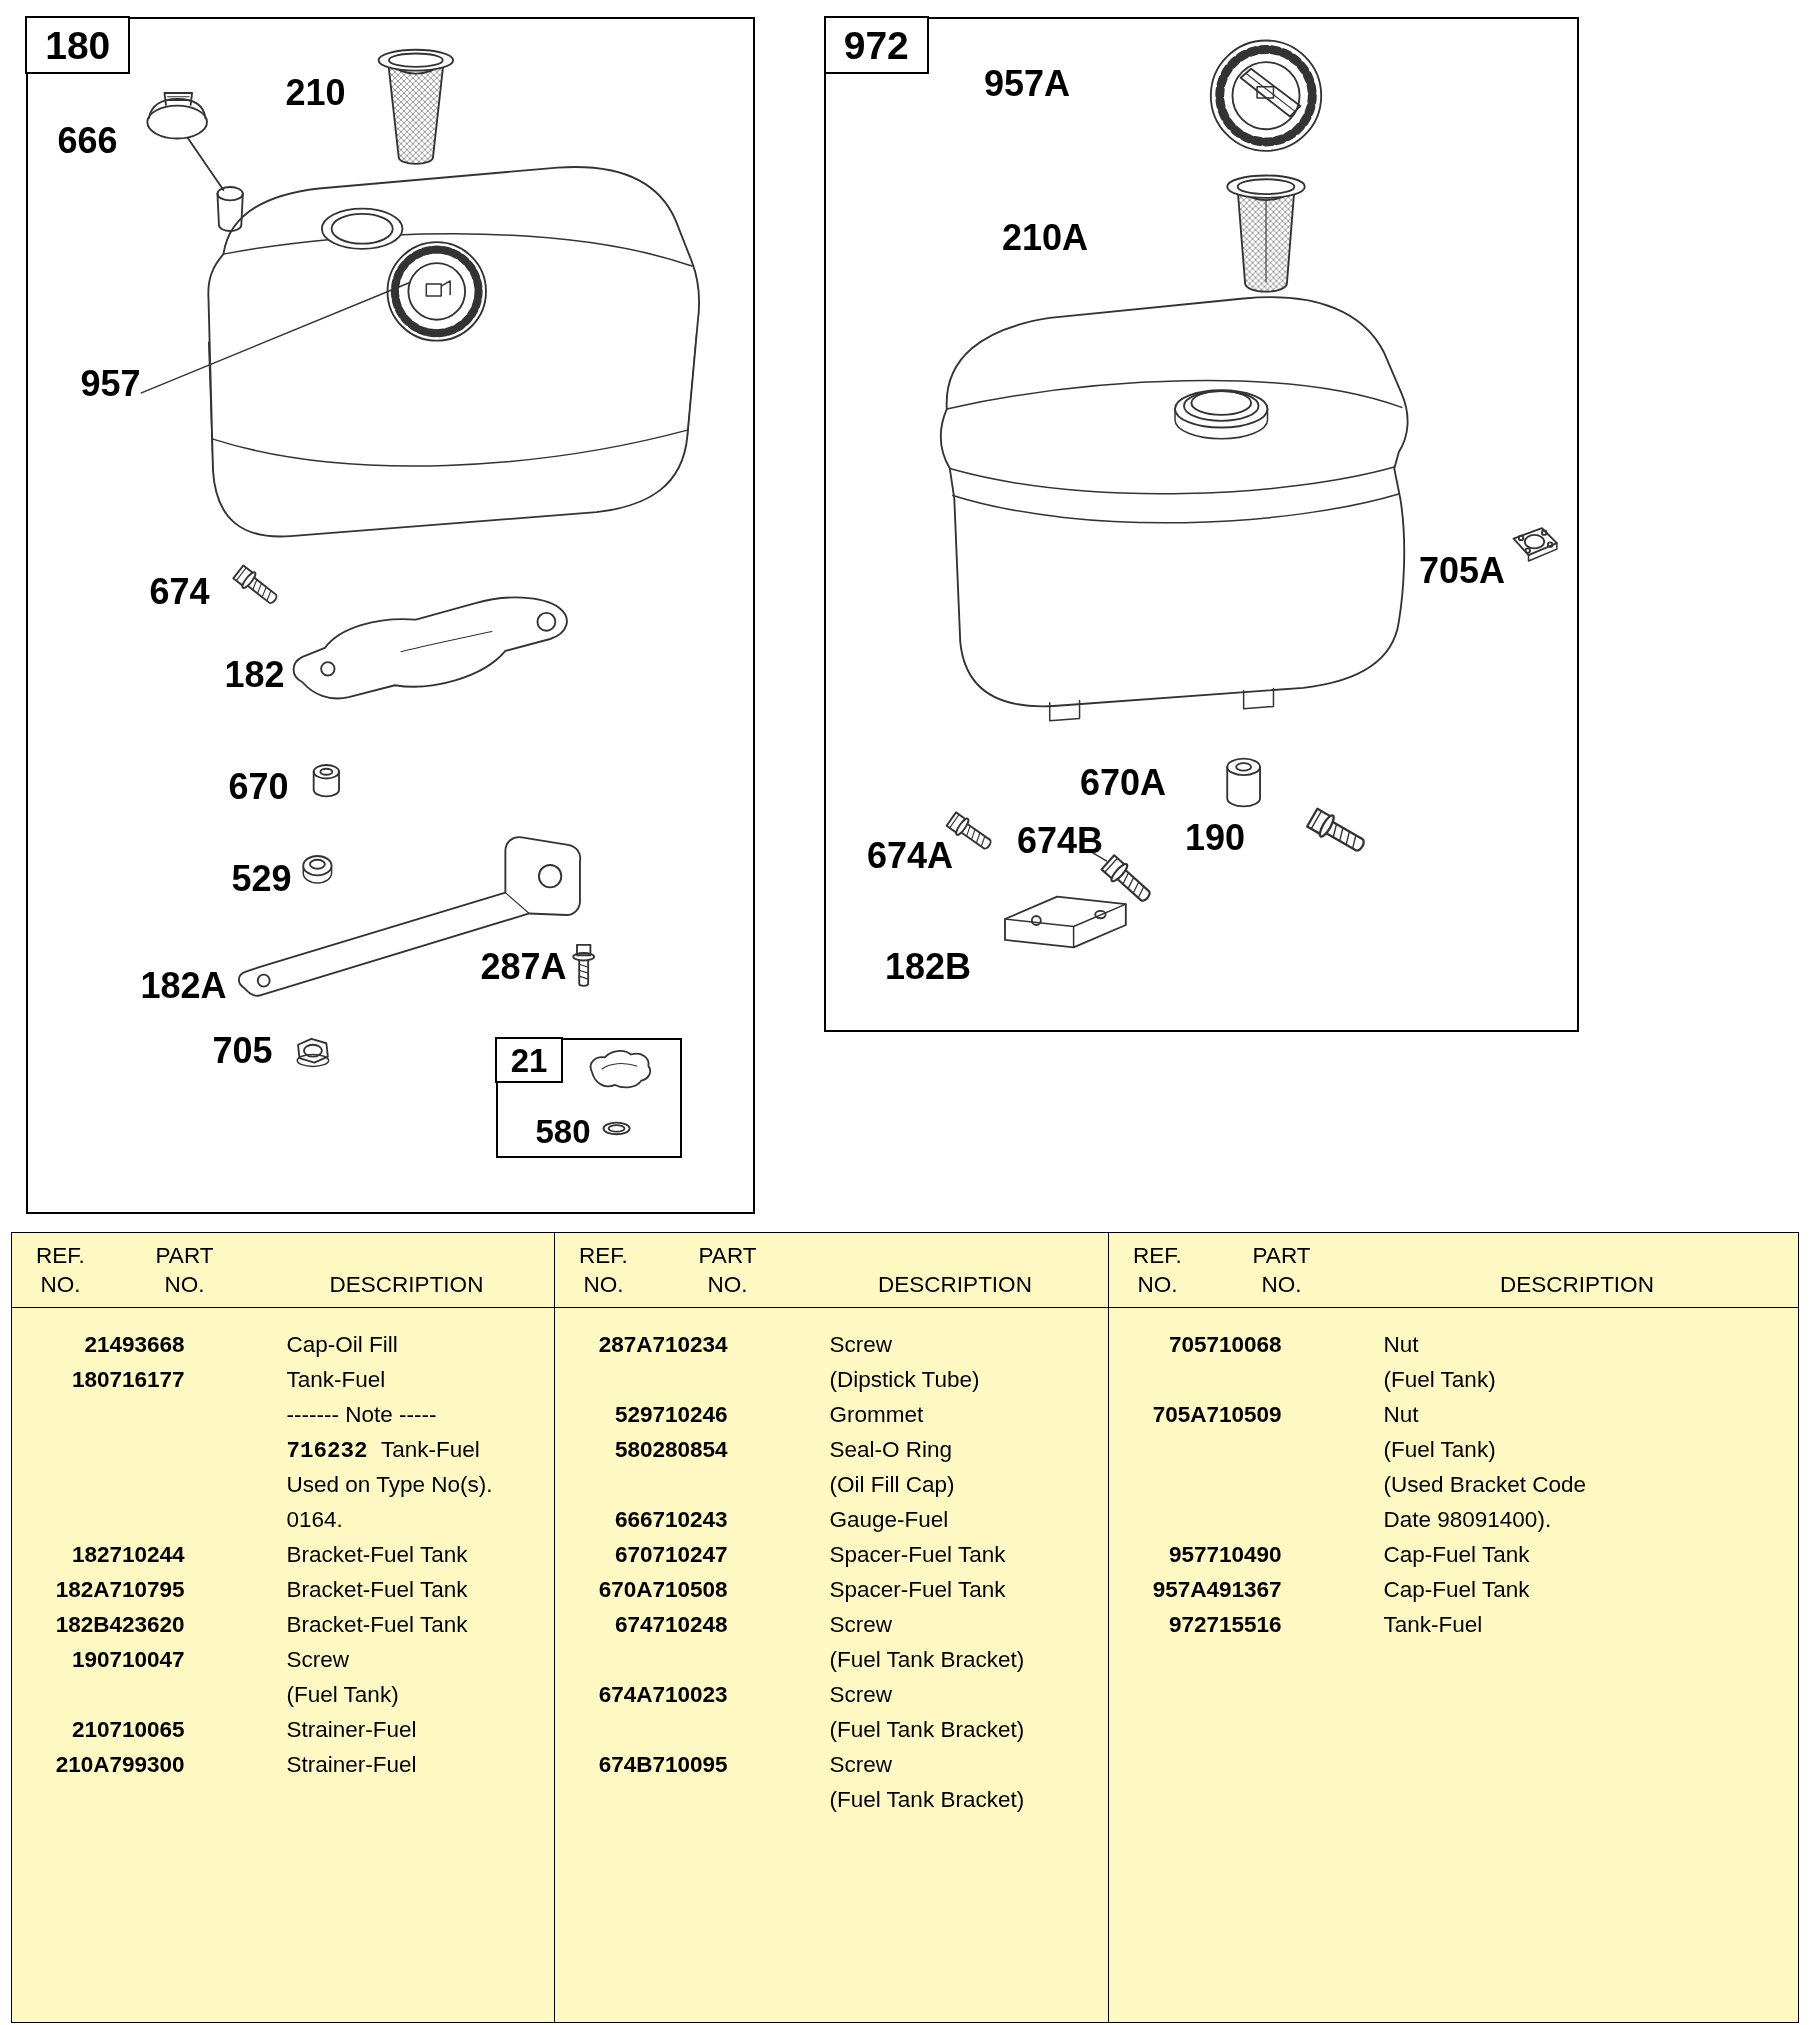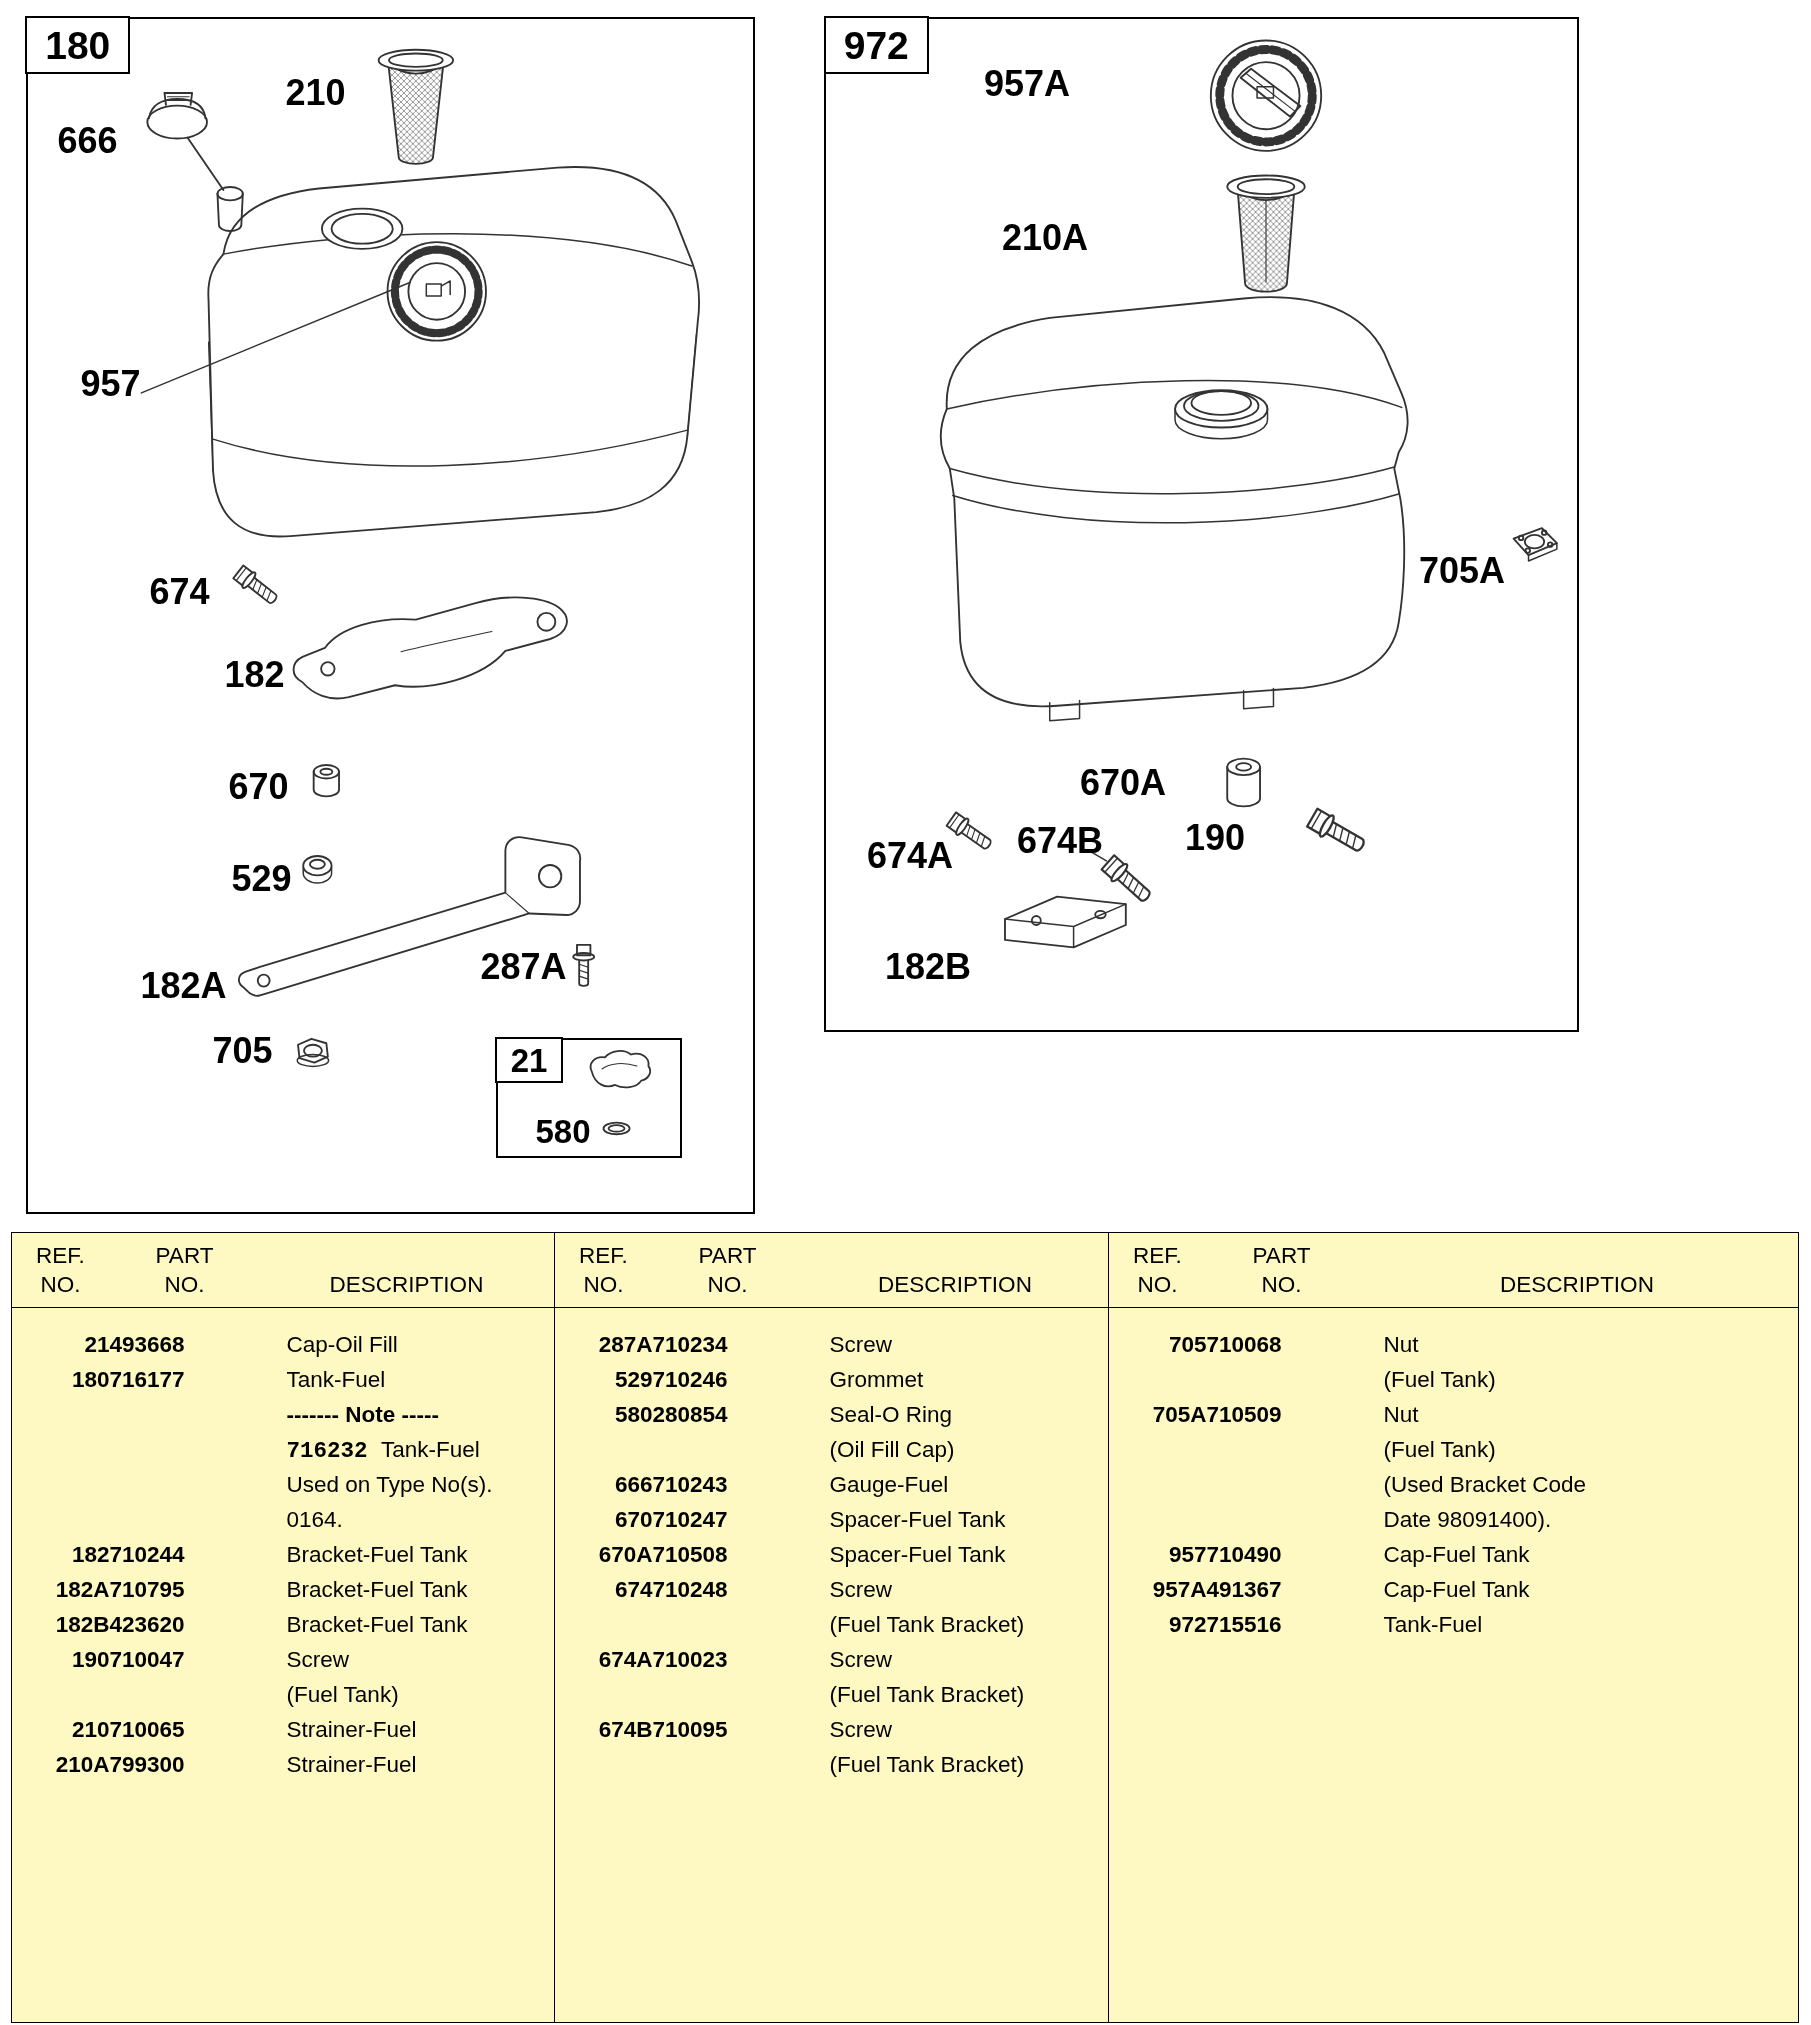--- a/index.html
+++ b/index.html
@@ -37,21 +37,21 @@
   .hrow { display:flex; line-height:28.5px; }
   .hrow .col-ref, .hrow .col-part { text-align:center; font-weight:normal; }
   .hrow .col-desc { text-align:center; padding-left:0; }
   .col-ref { width:98px; text-align:right; flex-shrink:0; }
   .col-part { width:150px; text-align:left; flex-shrink:0; }
   .col-desc { flex:1; padding-left:27px; text-align:left; }
   .rows { padding-top:19.5px; }
   .trow { display:flex; line-height:33px; }
   .trow .col-ref, .trow .col-part { font-weight:bold; }
   .desc-bold { font-weight:bold;font-family:Liberation Mono, monospace; }
-  .note-row .col-desc { font-weight:bold; }
+  .note-row .col-desc { font-weight:normal; }
 </style>
 </head>
 <body>
 
 <div class="diagram-box box-180">
   <div class="corner-label">180</div>
 
   <svg class="art" viewBox="0 0 972 1593">
     <defs>
       <pattern id="meshL" width="8" height="8" patternUnits="userSpaceOnUse">
@@ -369,20 +369,25 @@
       </div>
     </div>
     <div class="rows">
 
         <div class="trow">
           <span class="col-ref">287A</span>
           <span class="col-part">710234</span>
           <span class="col-desc"><span class="desc-bold"></span><span>Screw</span></span>
         </div>
 
+        <div class="trow">
+          <span class="col-ref"></span>
+          <span class="col-part"></span>
+          <span class="col-desc"><span class="desc-bold"></span><span>(Dipstick Tube)</span></span>
+        </div>
 
         <div class="trow">
           <span class="col-ref">529</span>
           <span class="col-part">710246</span>
           <span class="col-desc"><span class="desc-bold"></span><span>Grommet</span></span>
         </div>
 
         <div class="trow">
           <span class="col-ref">580</span>
           <span class="col-part">280854</span>

